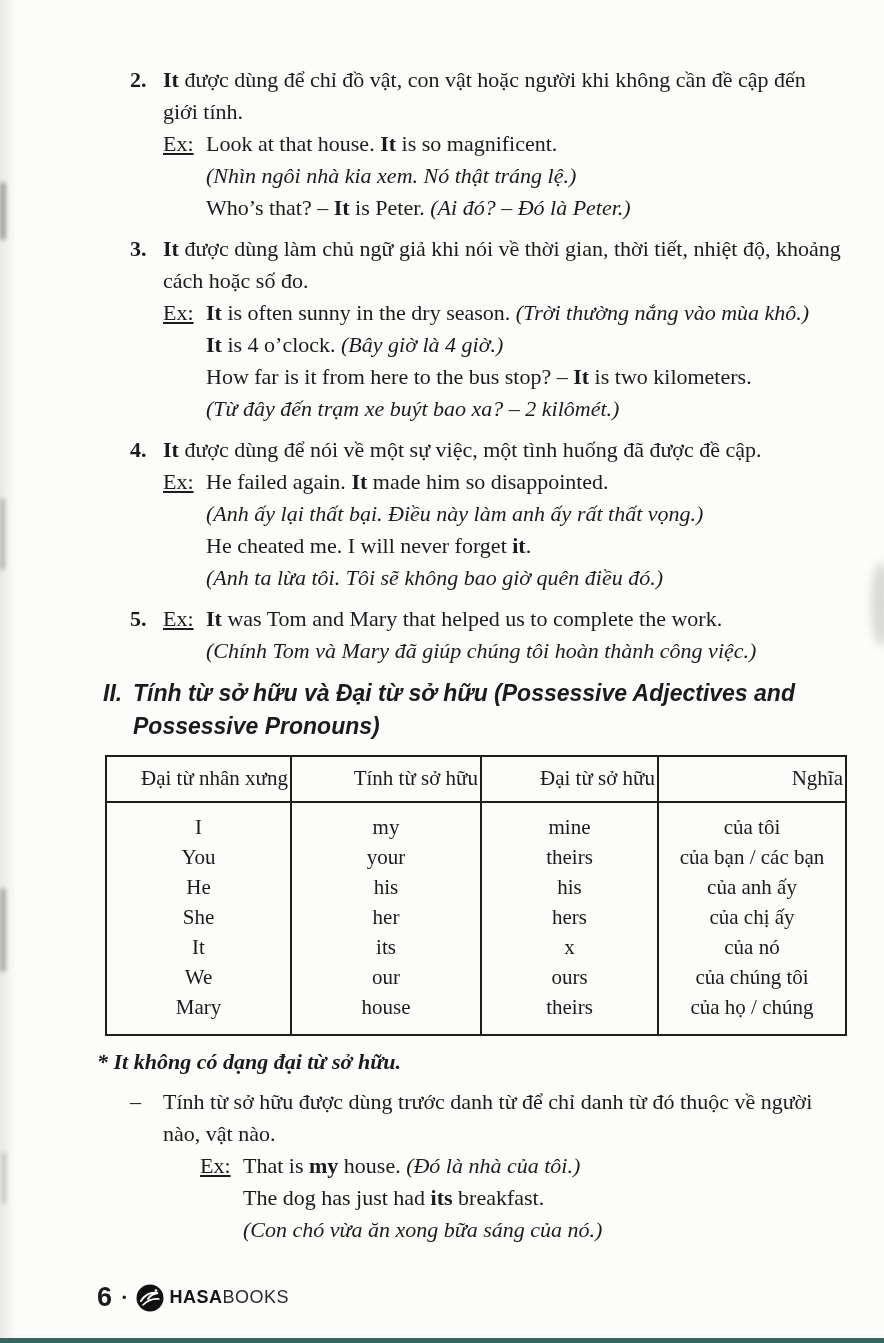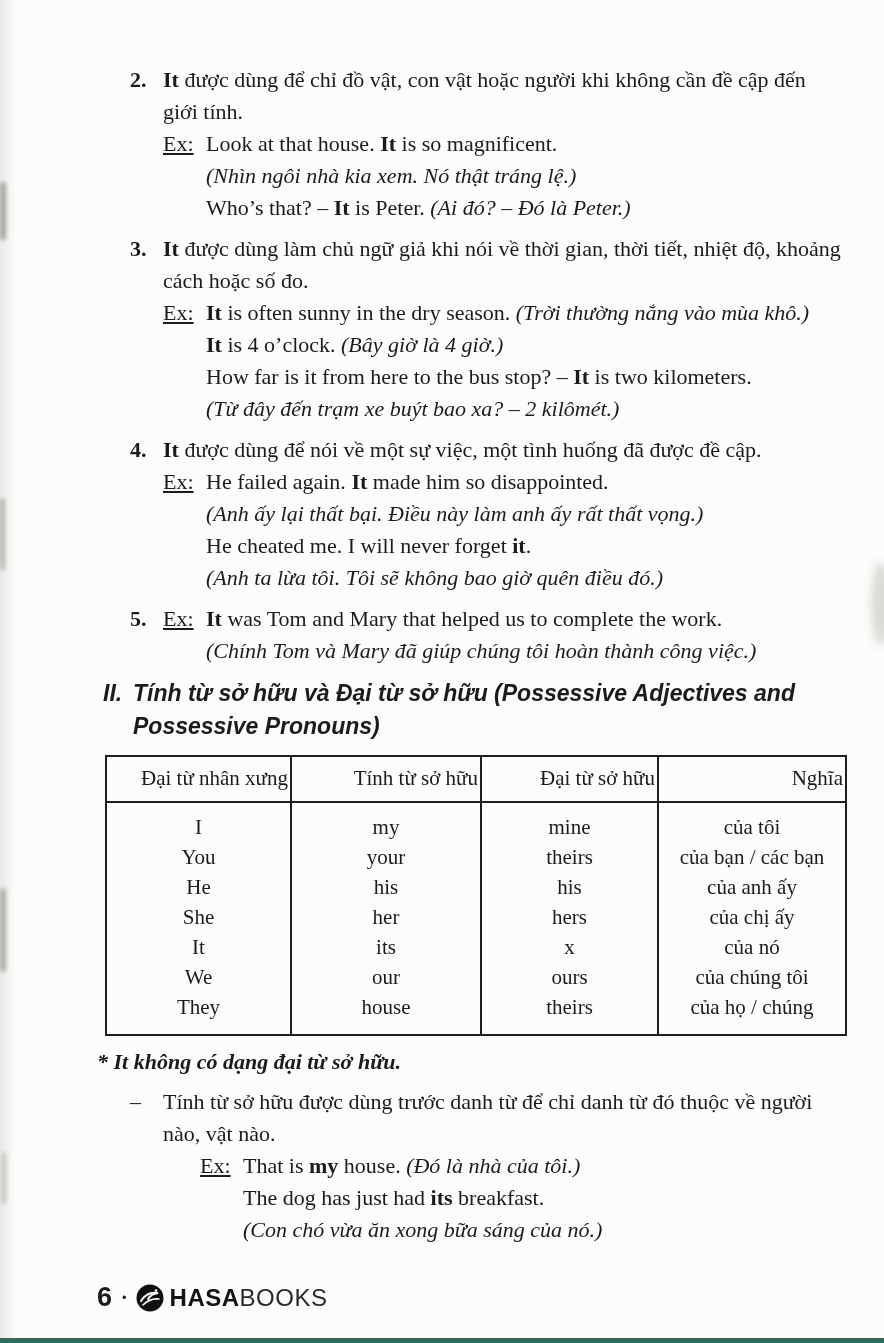--- a/index.html
+++ b/index.html
@@ -59,21 +59,21 @@
 
   .rule { position:relative; margin-left:33px; padding-left:33px; }
   .rule-marker { position:absolute; left:0; top:0; }
   .rule-ex { margin-left:37px; }
 
   .footer { position:absolute; left:97px; bottom:30px; display:flex; align-items:center;
     font-family:"Liberation Sans", sans-serif; }
   .pg { font-size:27px; font-weight:700; }
   .dot { font-size:13px; margin:0 9px 0 10px; color:#222; }
   .logo { width:28px; height:28px; display:inline-block; margin-right:6px; }
-  .brand { font-size:24px; letter-spacing:.5px; color:#141414; }
+  .brand { font-size:18px; letter-spacing:.5px; color:#141414; }
   .brand b { font-weight:800; }
   .brand .rest { font-weight:400; color:#2a2a2a; }
 </style>
 </head>
 <body>
 
 <div class="page">
   <div class="edge-shade"></div>
   <div class="smudge sm1"></div>
   <div class="smudge sm2"></div>
@@ -149,21 +149,21 @@
       </thead>
       <tbody>
         <tr>
           <td>
             <div class="cl">I</div>
             <div class="cl">You</div>
             <div class="cl">He</div>
             <div class="cl">She</div>
             <div class="cl">It</div>
             <div class="cl">We</div>
-            <div class="cl">They</div>
+            <div class="cl">Mary</div>
           </td>
           <td>
             <div class="cl">my</div>
             <div class="cl">your</div>
             <div class="cl">his</div>
             <div class="cl">her</div>
             <div class="cl">its</div>
             <div class="cl">our</div>
             <div class="cl">house</div>
           </td>

